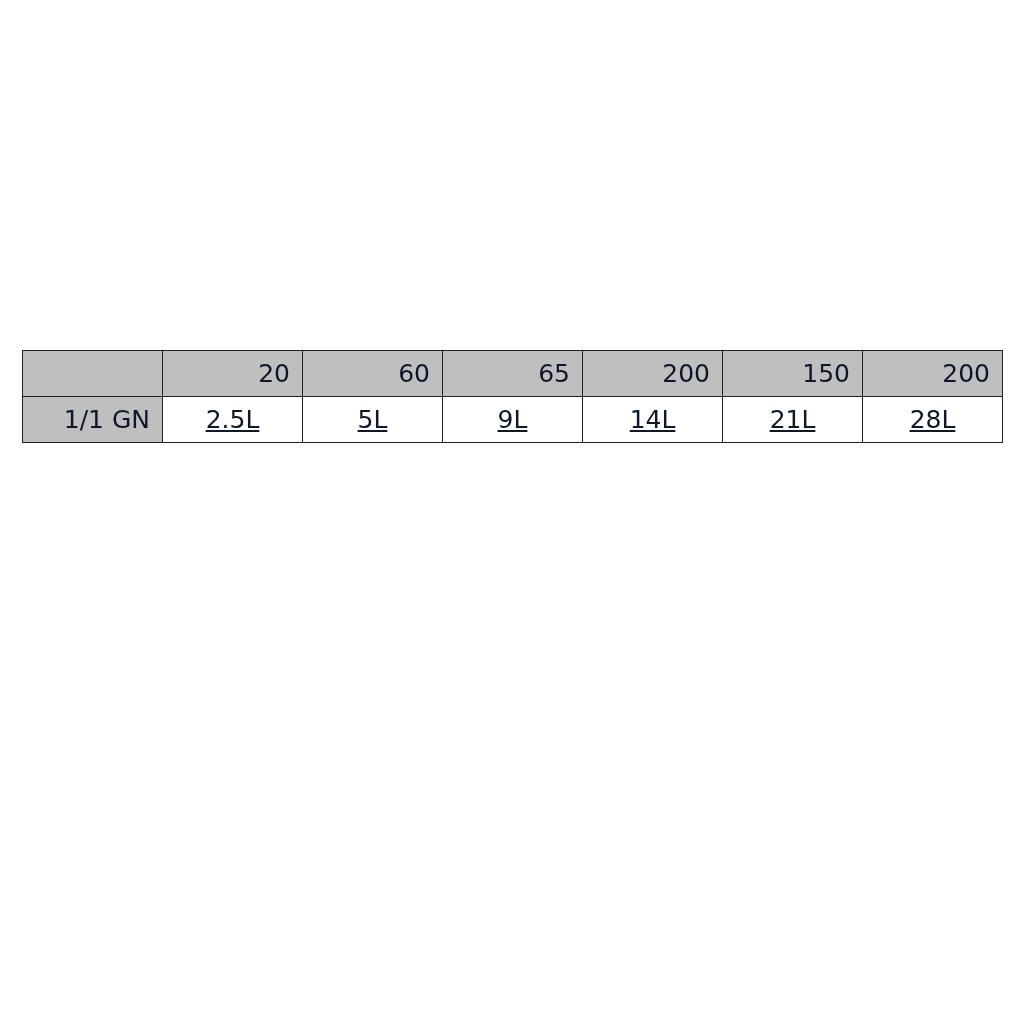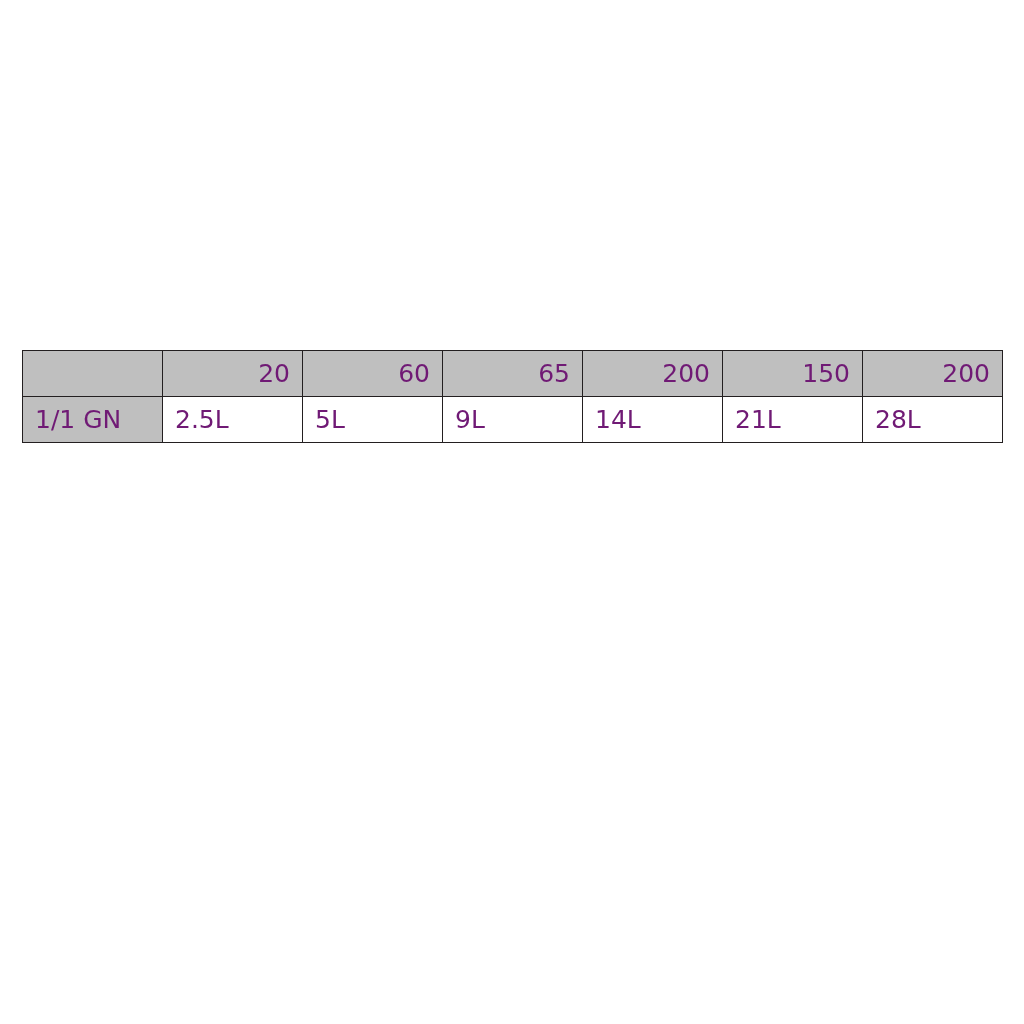--- a/index.html
+++ b/index.html
@@ -25,41 +25,42 @@
     table-layout: fixed;
     width: 981px;
     background: #ffffff;
   }
   table.gn-table td,
   table.gn-table th {
     border: 1px solid #231f20;
     height: 46px;
     font-size: 25px;
     font-weight: normal;
-    color: #701a75;
+    color: #0f172a;
     padding: 0 12px;
     box-sizing: border-box;
   }
   .corner-cell {
     background: #bfbfbf;
     width: 140px;
   }
   .col-head {
     background: #bfbfbf;
     text-align: right;
     width: 140px;
   }
   .row-head {
     background: #bfbfbf;
-    text-align: left;
+    text-align: right;
     width: 140px;
   }
   .value-cell {
     background: #ffffff;
-    text-align: left;
+    text-align: center;
+    text-decoration: underline;
   }
   .value-cell.empty {
     background: #ffffff;
   }
 </style>
 </head>
 <body>
 
 <div class="table-wrap">
   <table class="gn-table">

